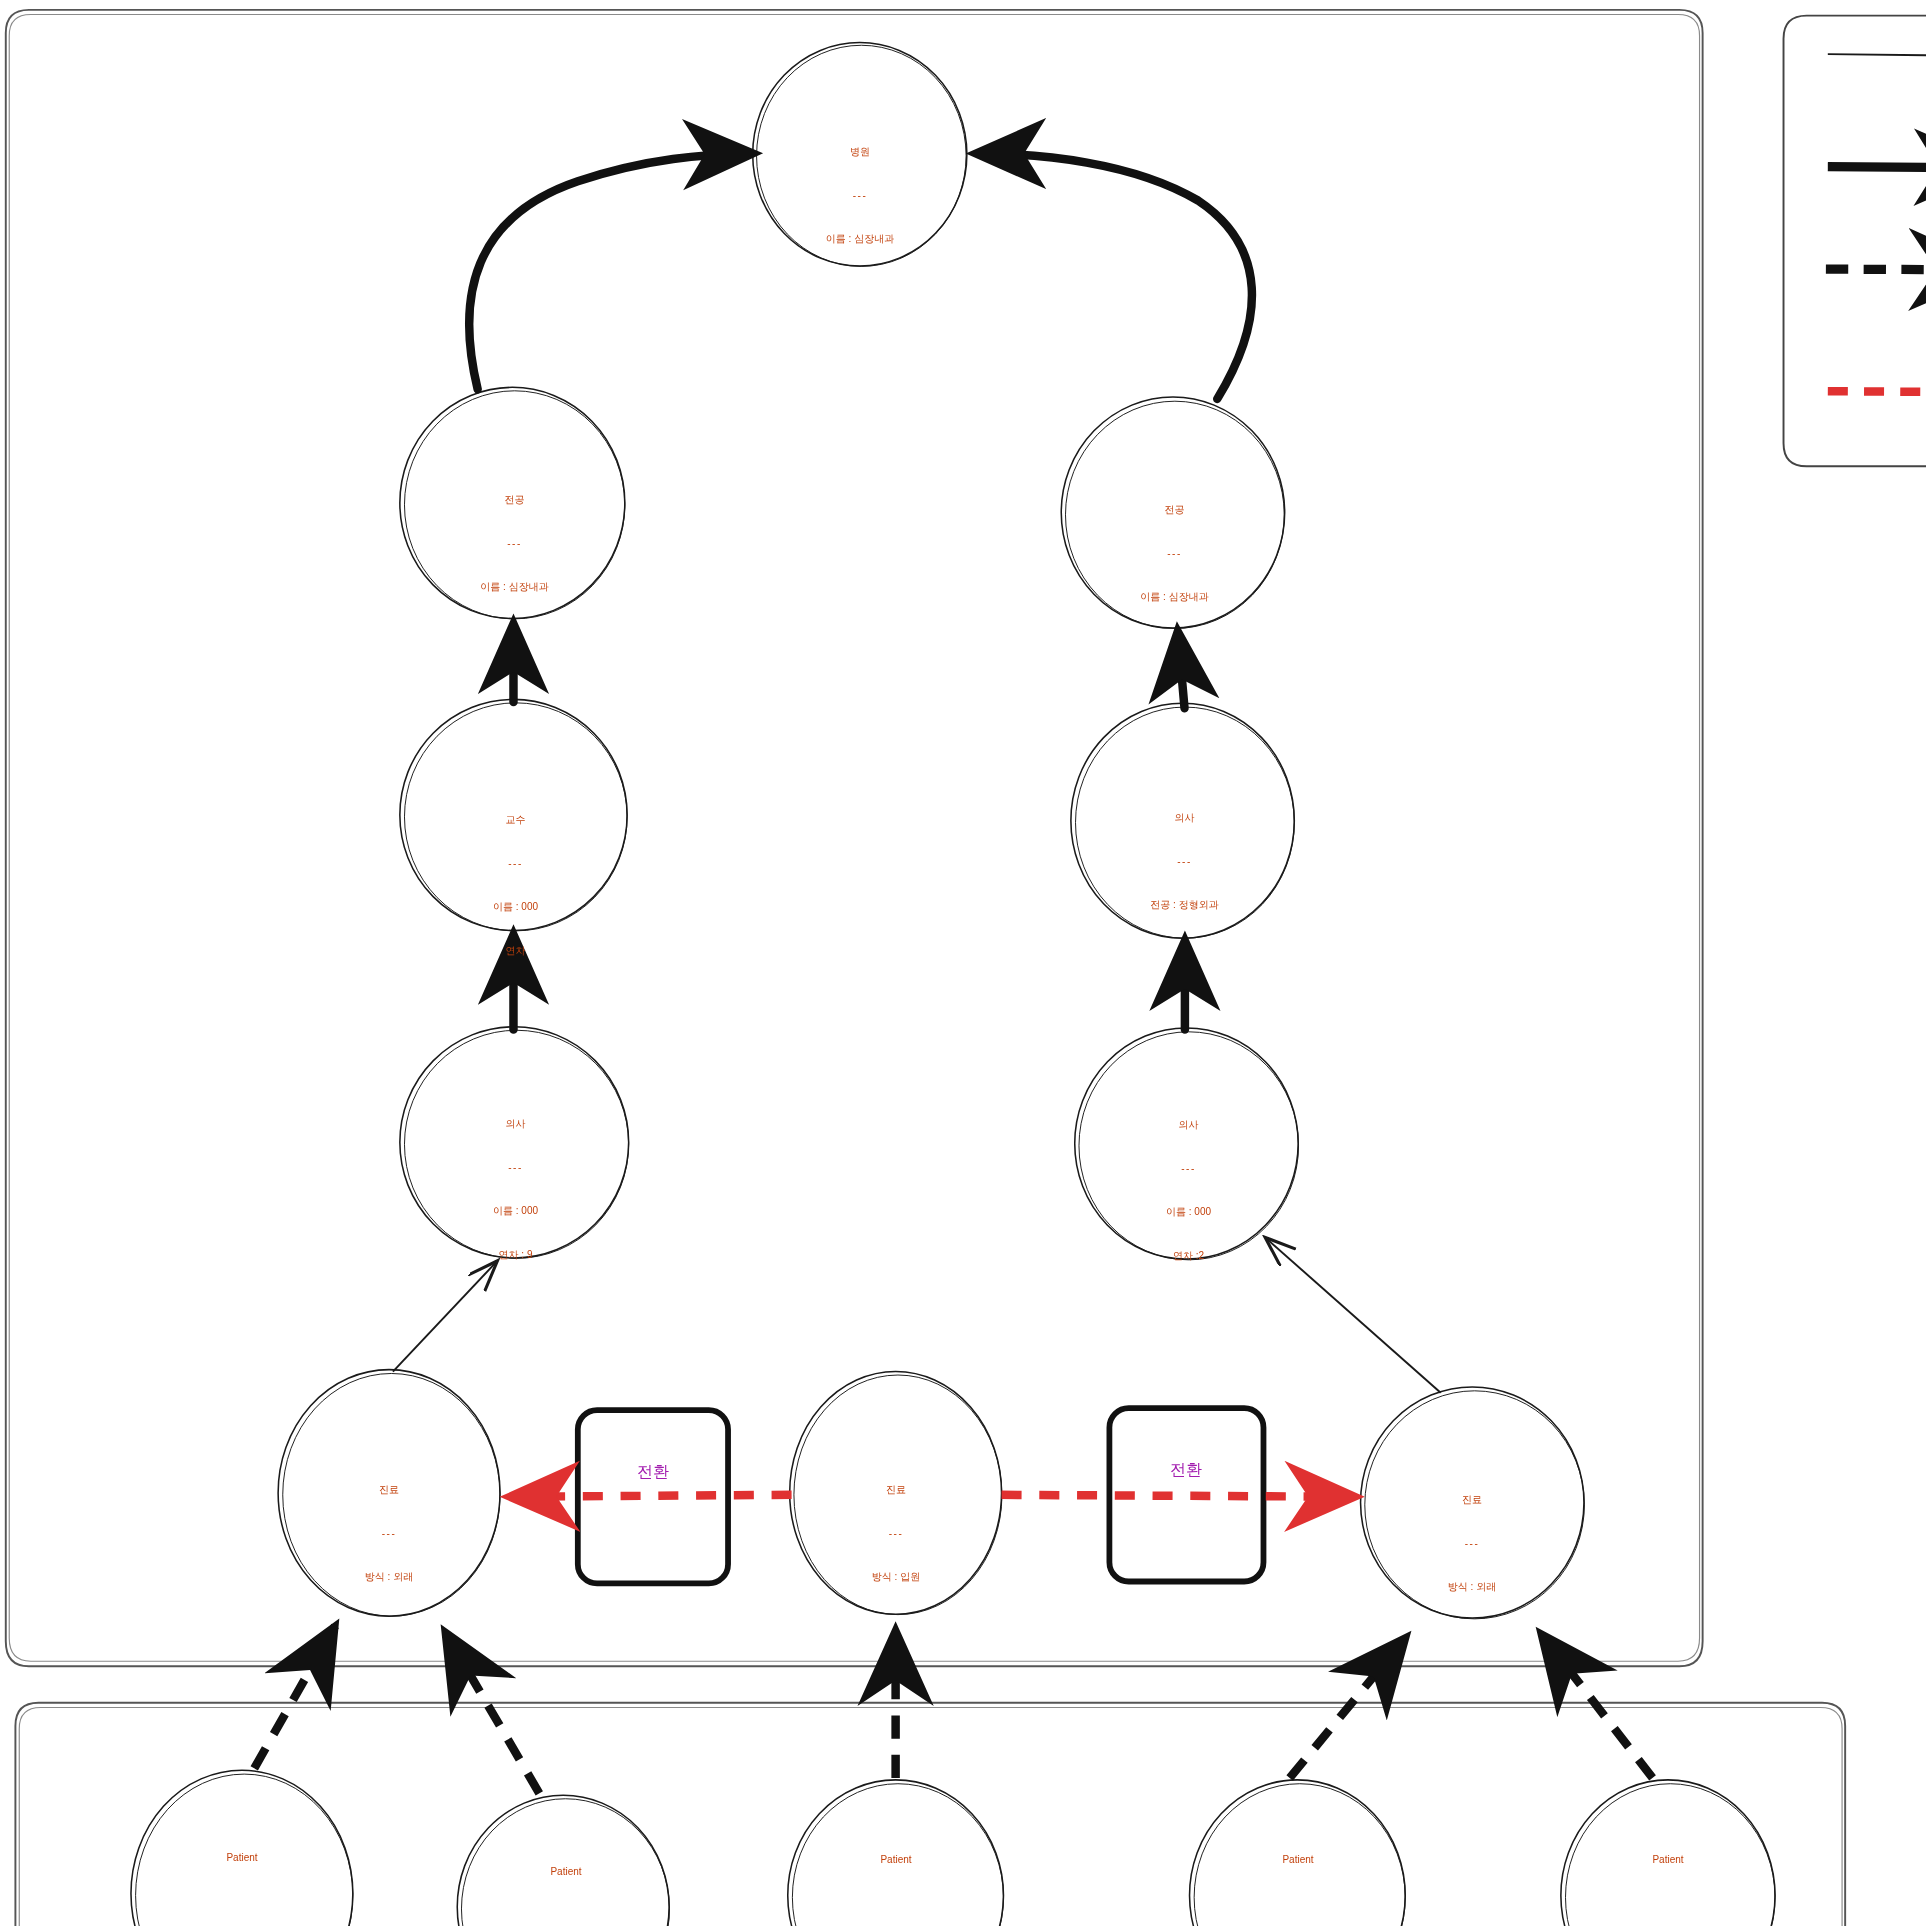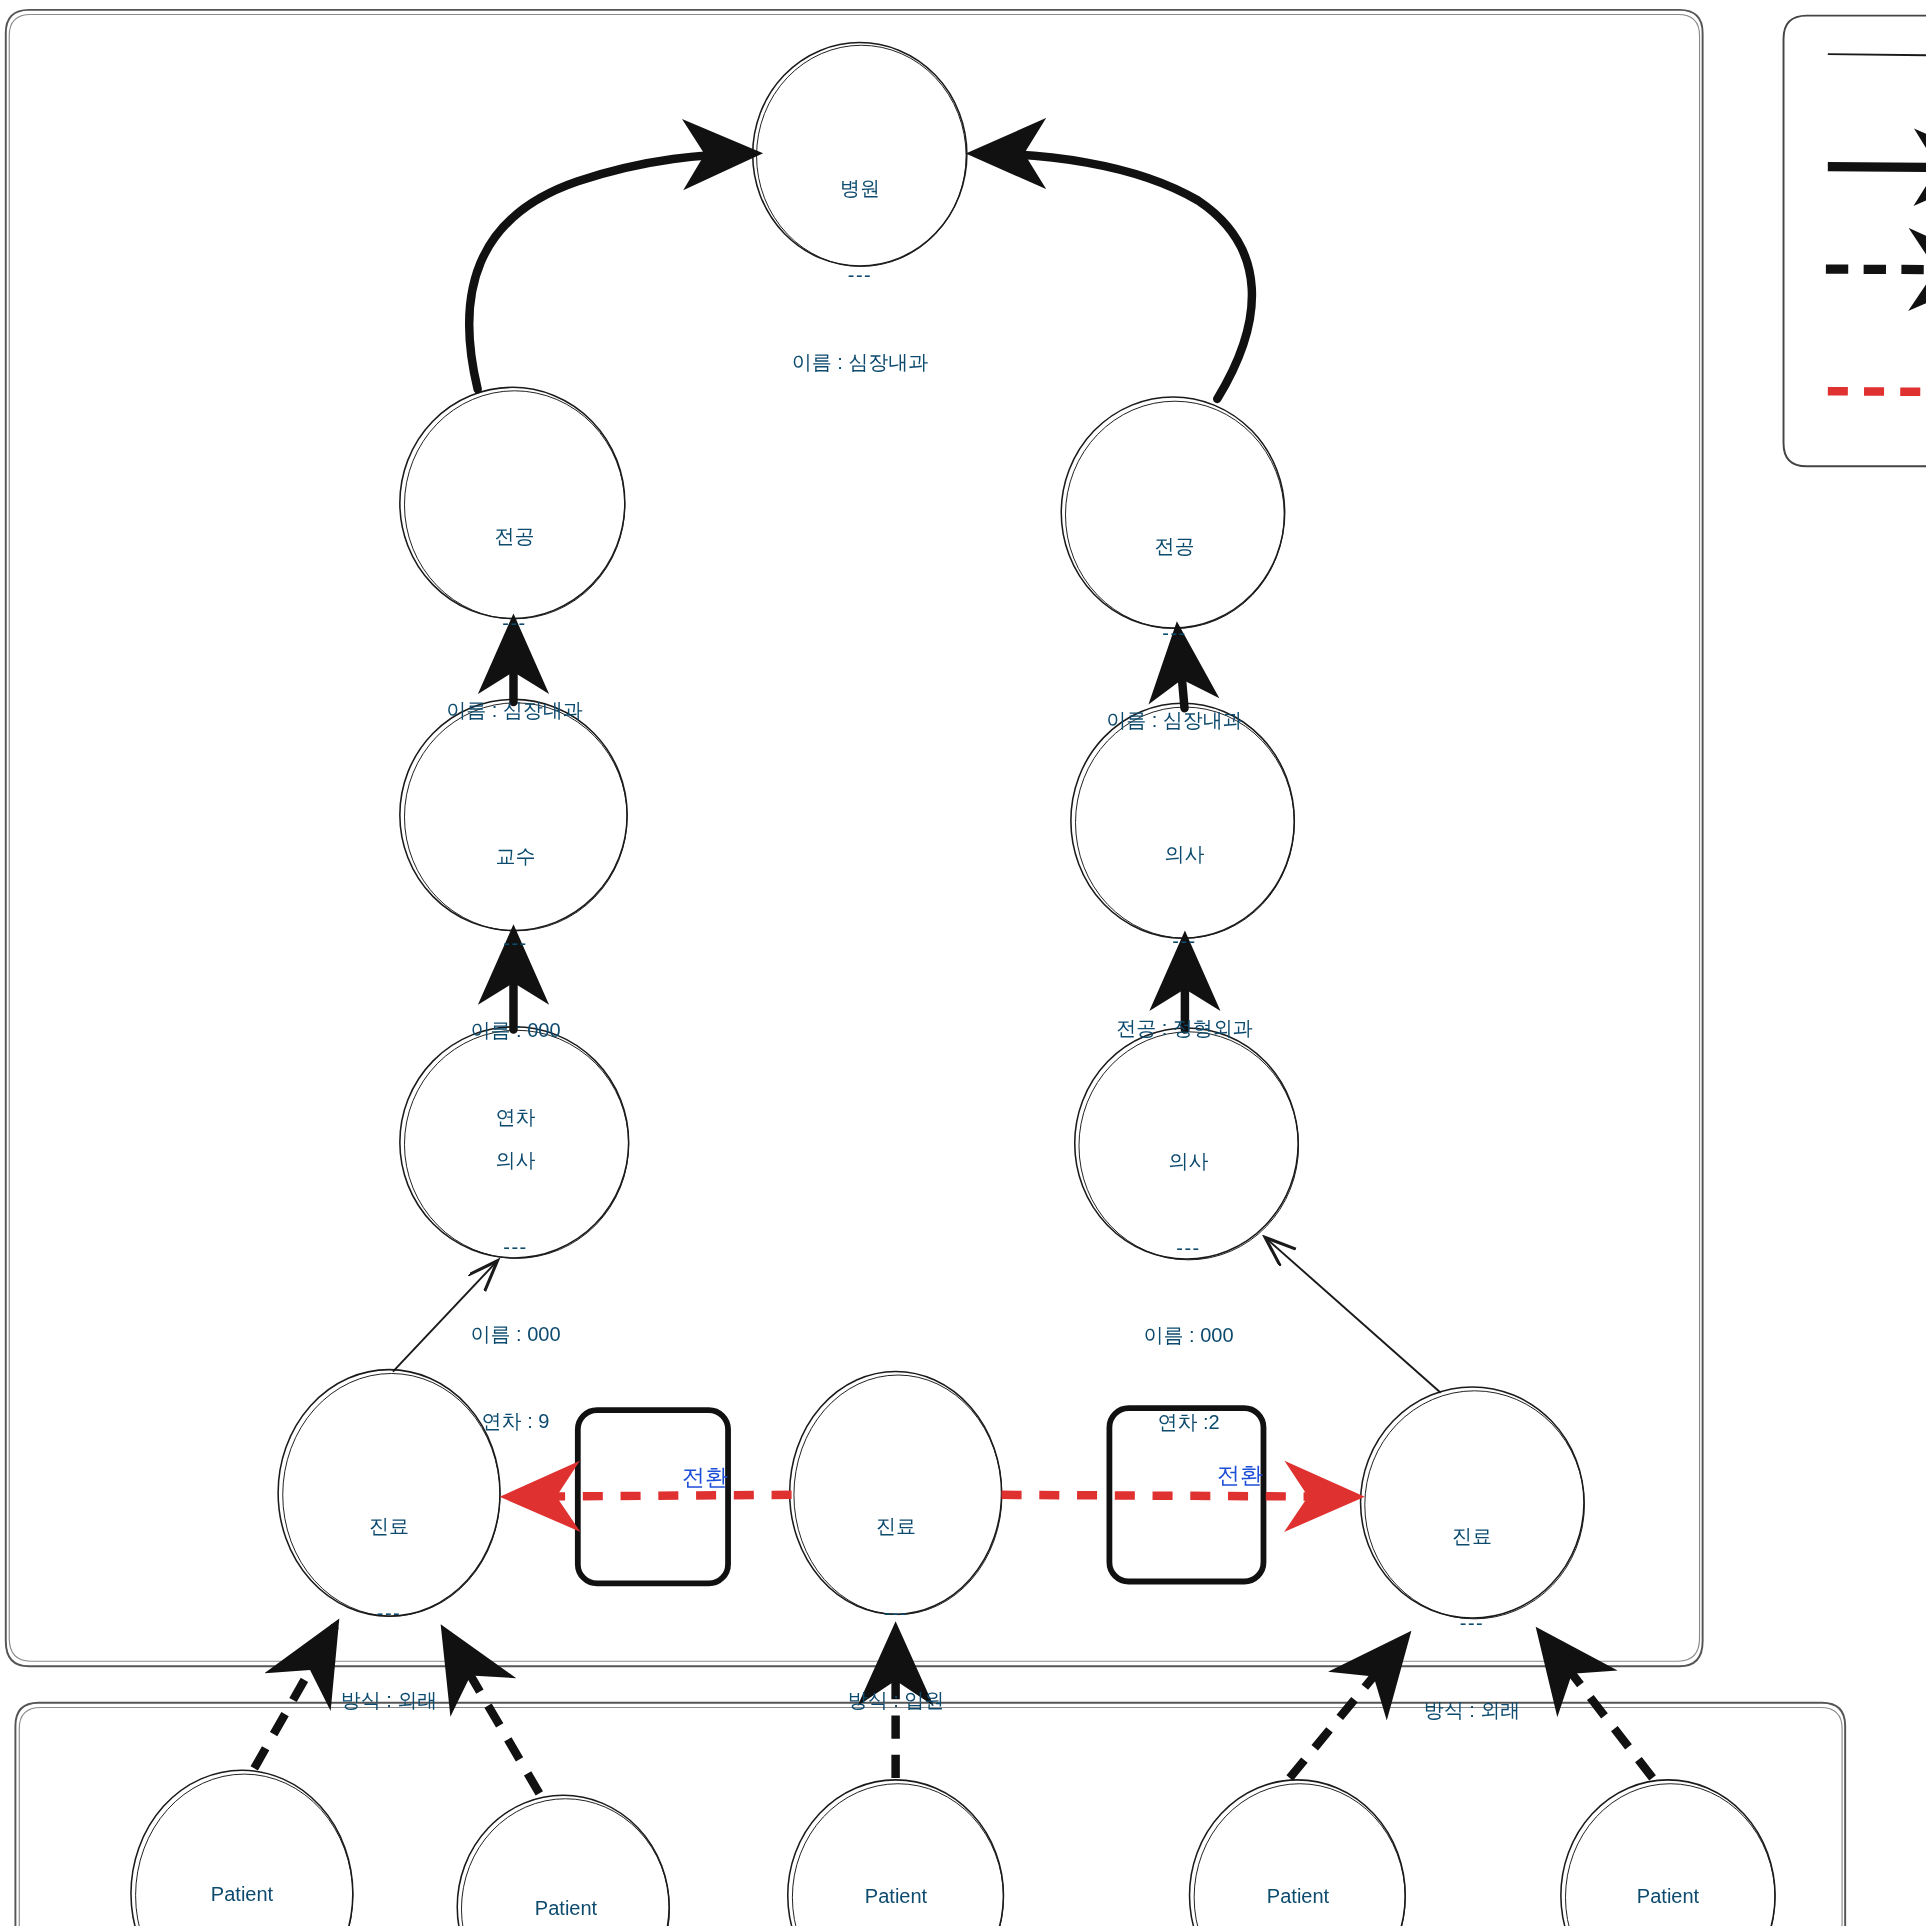--- a/index.html
+++ b/index.html
@@ -1,24 +1,24 @@
 <!DOCTYPE html>
 <html style="font-size:6.2px"><head>
 <meta charset="utf-8">
 <style>
   html,body{margin:0;padding:0;background:#ffffff;}
   body{font-family:"Liberation Sans","DejaVu Sans",sans-serif;}
   #stage{position:relative;width:2245px;height:2074px;background:#fff;overflow:hidden;}
   svg.layer{position:absolute;left:0;top:0;width:2245px;height:2074px;pointer-events:none;}
-  .nodeText{position:absolute;text-align:center;color:#0c4a6e;line-height:1.45;
-            font-size:20px;white-space:pre;pointer-events:none;}
+  .nodeText{position:absolute;text-align:center;color:#c2410c;line-height:1.45;
+            font-size:10px;white-space:pre;pointer-events:none;}
   .nodeText .ttl{display:block;}
   .nodeText .sep{display:block;letter-spacing:1.5px;}
   .nodeText .attr{display:block;}
-  .boxLabel{position:absolute;font-size:23px;color:#1d4ed8;text-align:right;white-space:pre;}
+  .boxLabel{position:absolute;font-size:16px;color:#a21caf;text-align:center;white-space:pre;}
 </style>
 </head>
 <body>
 
 <div id="stage">
 
   <svg class="layer" viewBox="0 0 5828 5383">
     <defs>
       <marker id="mThin" markerWidth="18" markerHeight="18" refX="15" refY="6" orient="auto">
         <path d="M0,0 L16,6 L0,12" fill="none" stroke="#1a1a1a" stroke-width="1.6"></path>

